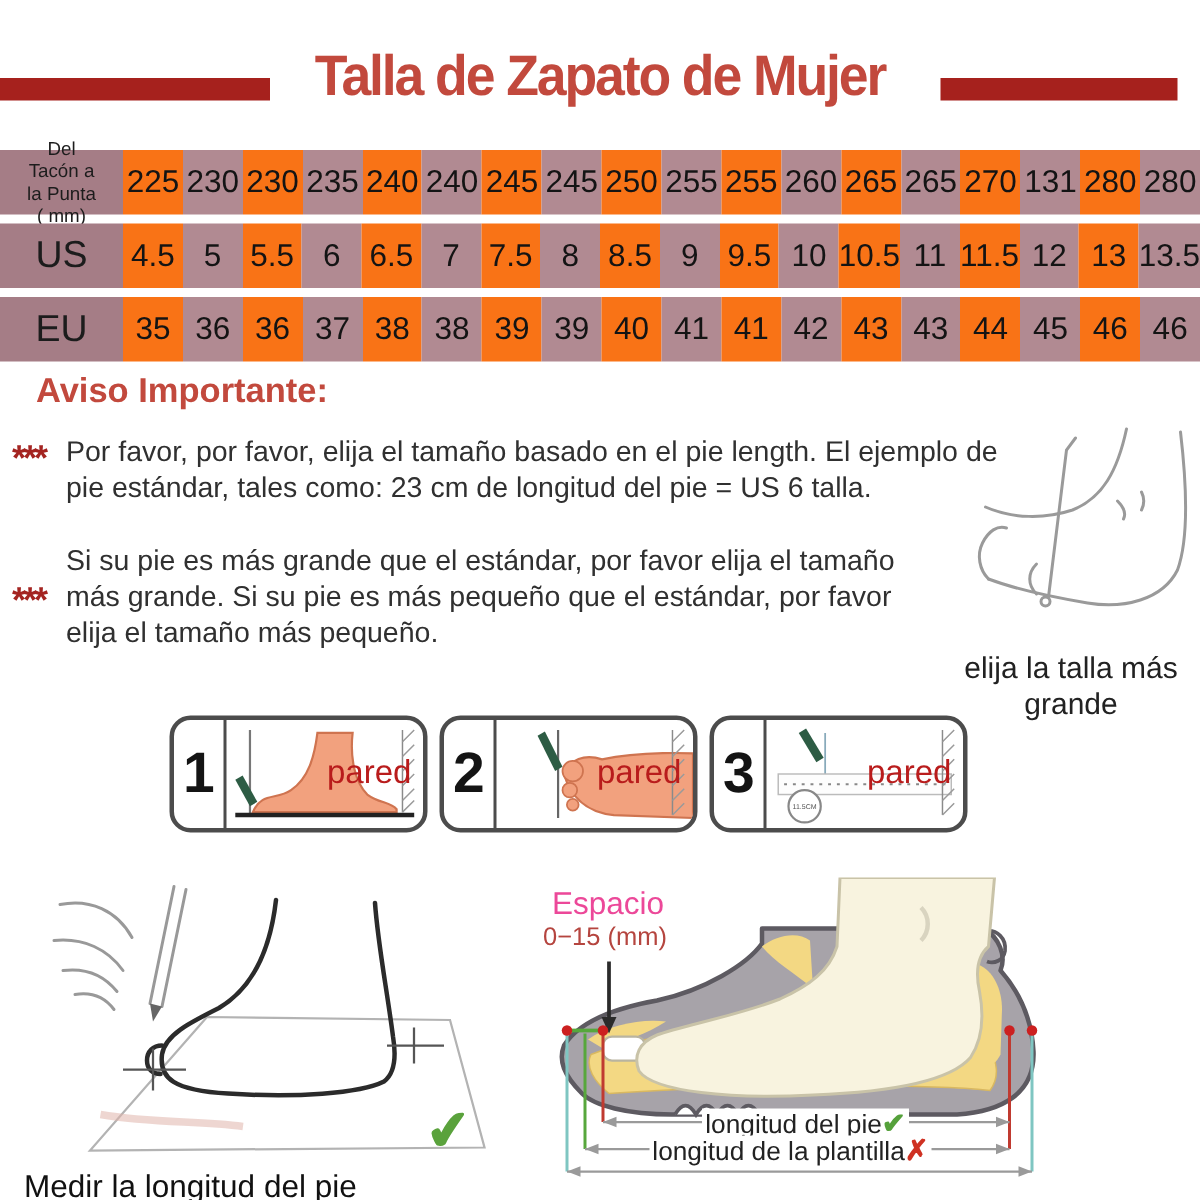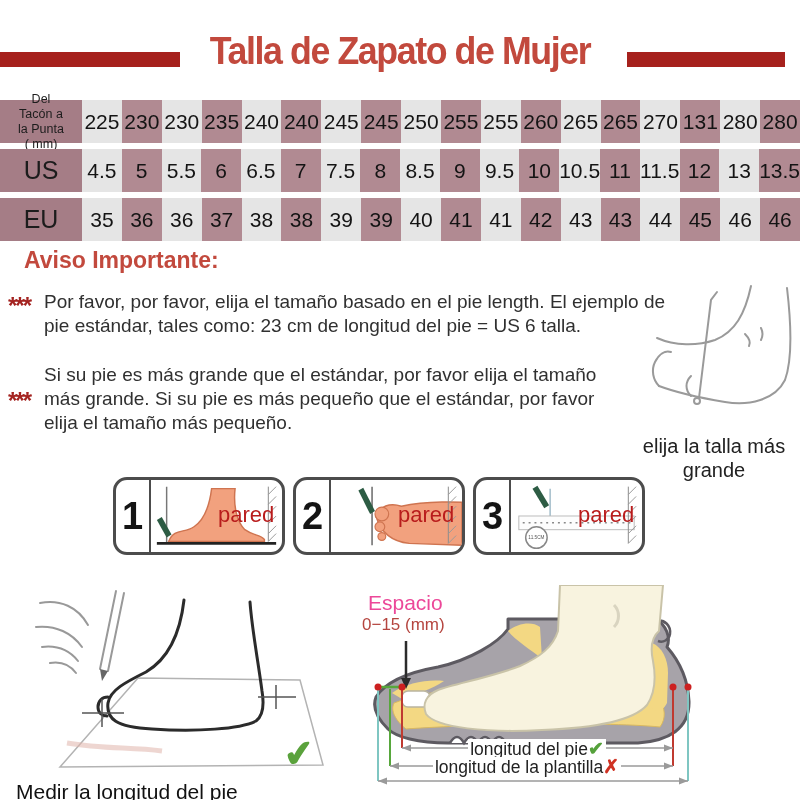--- a/index.html
+++ b/index.html
@@ -16,21 +16,21 @@
       transform:scaleX(.94);}
 
   
   .size-table{position:absolute;left:0;top:100px;width:800px;}
   .trow{display:flex;height:43px;margin-bottom:6px;}
   .tlabel{width:82px;flex:none;background:#a57d86;color:#1c1c1c;display:flex;
       align-items:center;justify-content:center;font-size:25px;}
   .tlabel.small{font-size:12.5px;line-height:1.2;text-align:center;padding:0 18px;box-sizing:border-box;}
   .tcell{flex:1;display:flex;align-items:center;justify-content:center;
       font-size:21px;color:#141414;}
-  .tcell.light{background:#e5e5e5;}
+  .tcell.light{background:#f97316;}
   .tcell.dark{background:#b18a92;}
 
   
   .notice-heading{position:absolute;left:24px;top:247px;font-size:23px;font-weight:bold;color:#c2493d;}
   .bullet{position:absolute;display:flex;color:#333;}
   .bullet .stars{color:#a42421;font-weight:bold;font-size:24px;letter-spacing:-2px;
       width:36px;flex:none;line-height:1;}
   .bullet .btxt{font-size:19px;line-height:1.26;color:#303030;}
   .bullet1{left:8px;top:290px;width:662px;}
   .bullet1 .stars{padding-top:4px;}

